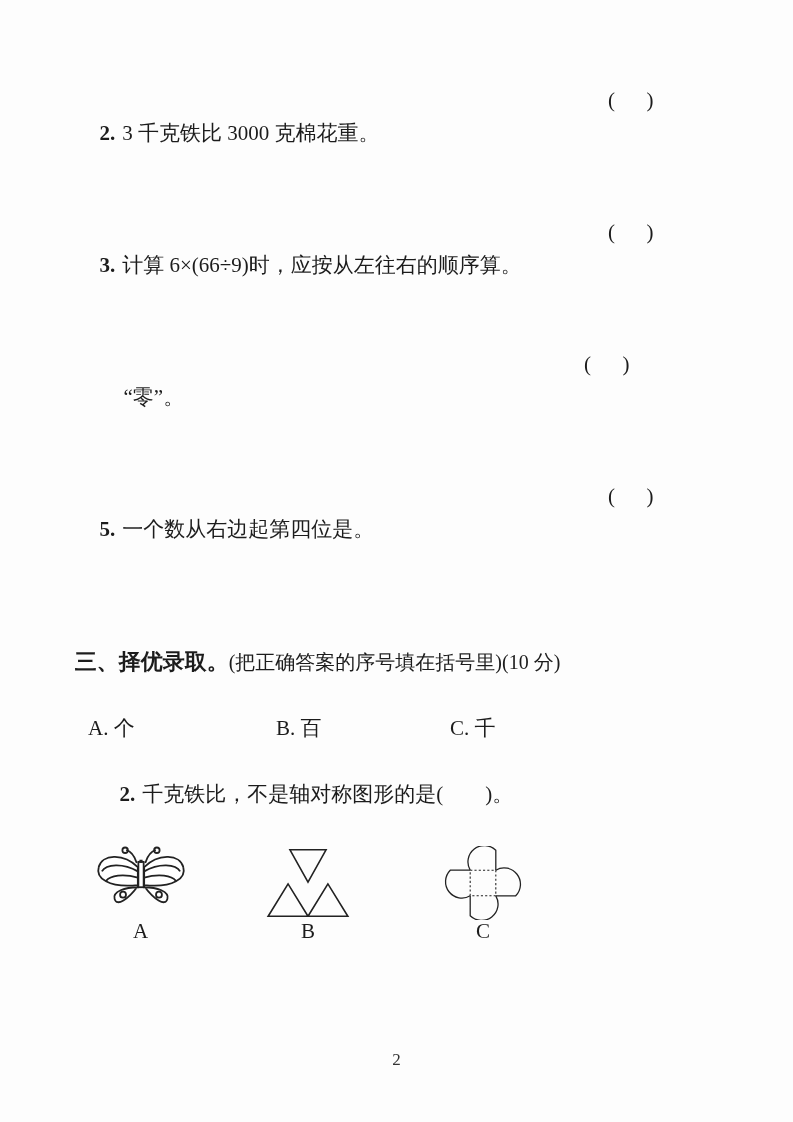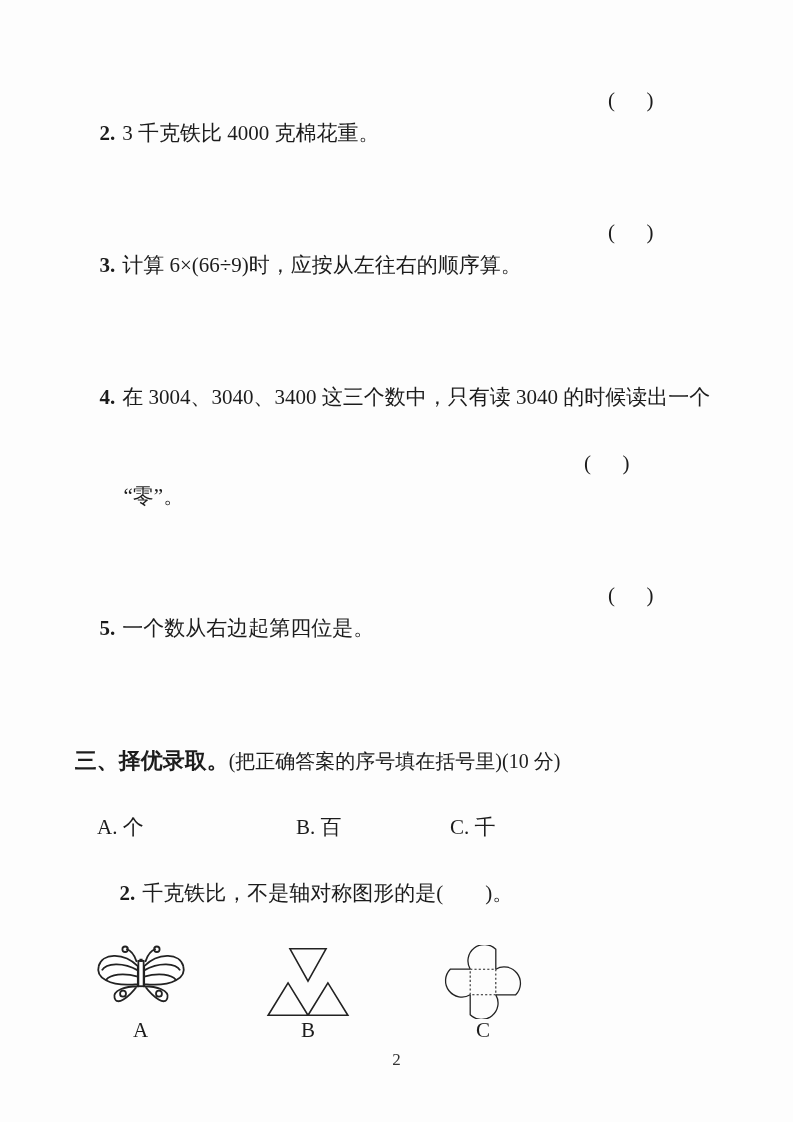--- a/index.html
+++ b/index.html
@@ -11,46 +11,43 @@
   .content{position:absolute;left:68px;top:84px;width:680px;font-size:21px;line-height:33px;}
   .line{position:relative;white-space:pre-wrap;}
   .qno{font-weight:bold;margin-right:7px;}
   .bracket{position:absolute;left:540px;top:0;white-space:pre;}
   .wrapline{padding-left:24px;}
   .sec-head{margin-left:-30px;font-family:"Liberation Sans","DejaVu Sans",sans-serif;font-weight:bold;font-size:22px;}
   .sec-note{font-family:"Liberation Serif","DejaVu Serif",serif;font-weight:normal;font-size:20px;text-align:right;}
   .subq{padding-left:20px;}
   .optrow{position:relative;height:33px;}
   .opt{position:absolute;top:0;white-space:pre;}
-  .opt1{left:29px;}.opt2{left:208px;margin-left:20px;}.opt3{left:382px;}
+  .opt1{left:20px;}.opt2{left:208px;}.opt3{left:382px;}
   .figs{position:relative;height:100px;}
   .fig{position:absolute;top:2px;text-align:center;}
   .figA{left:5px;width:135px;}
   .figB{left:180px;width:120px;}
   .figC{left:350px;width:130px;}
   .figlabel{font-size:21px;line-height:22px;}
   .pageno{position:absolute;left:0;right:0;top:1050px;text-align:center;font-size:17px;color:#333;}
   svg{display:block;margin:0 auto;}
 </style>
 </head>
 <body>
 
 <div class="page">
   <div class="content">
 
     <div class="line">
-      <span class="qno">2.</span><span>3 千克铁比 4000 克棉花重。</span>
+      <span class="qno">2.</span><span>3 千克铁比 3000 克棉花重。</span>
       <span class="bracket">(      )</span>
     </div>
     <div class="line">
       <span class="qno">3.</span><span>计算 6×(66÷9)时，应按从左往右的顺序算。</span>
       <span class="bracket">(      )</span>
-    </div>
-    <div class="line">
-      <span class="qno">4.</span><span>在 3004、3040、3400 这三个数中，只有读 3040 的时候读出一个</span>
     </div>
     <div class="line wrapline">
       <span>“零”。</span>
       <span class="bracket" style="left:516px">(      )</span>
     </div>
     <div class="line">
       <span class="qno">5.</span><span>一个数从右边起第四位是。</span>
       <span class="bracket">(      )</span>
     </div>
 

